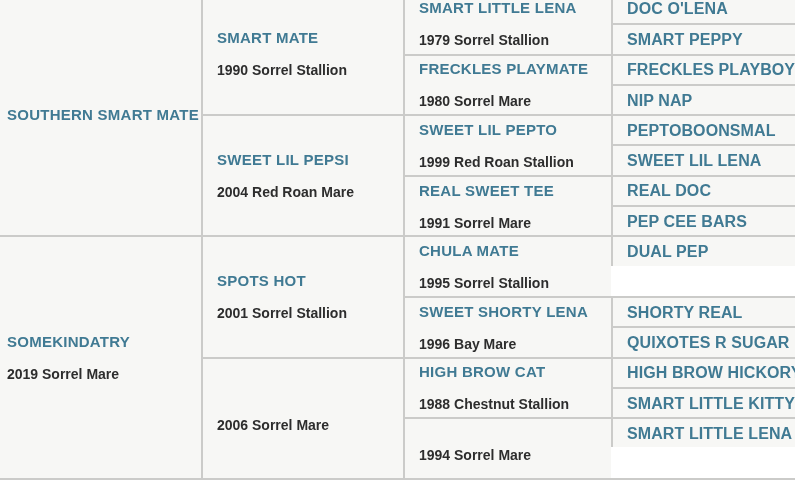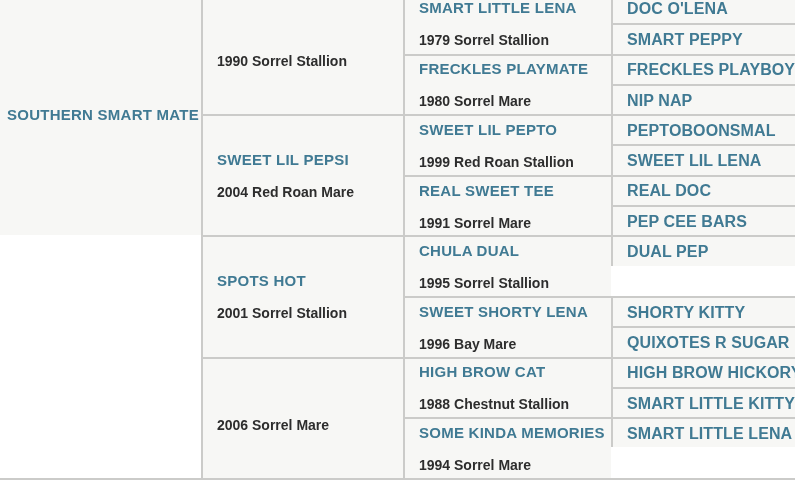--- a/index.html
+++ b/index.html
@@ -62,22 +62,27 @@
 </style>
 </head>
 <body>
 
 <div class="stage">
   <div class="grid">
 
     <div class="cell c1 nt" style="grid-column:1;grid-row:1/span 8">
       <div class="name">SOUTHERN SMART MATE</div>
     </div>
+    <div class="cell c1" style="grid-column:1;grid-row:9/span 8">
+      <div class="name">SOMEKINDATRY</div>
+      <div class="detail">2019 Sorrel Mare</div>
+    </div>
 
     <div class="cell c2 nt" style="grid-column:2;grid-row:1/span 4">
+      <div class="name">SMART MATE</div>
       <div class="detail">1990 Sorrel Stallion</div>
     </div>
     <div class="cell c2" style="grid-column:2;grid-row:5/span 4">
       <div class="name">SWEET LIL PEPSI</div>
       <div class="detail">2004 Red Roan Mare</div>
     </div>
     <div class="cell c2" style="grid-column:2;grid-row:9/span 4">
       <div class="name">SPOTS HOT</div>
       <div class="detail">2001 Sorrel Stallion</div>
     </div>
@@ -95,33 +100,32 @@
     </div>
     <div class="cell c3" style="grid-column:3;grid-row:5/span 2">
       <div class="name">SWEET LIL PEPTO</div>
       <div class="detail">1999 Red Roan Stallion</div>
     </div>
     <div class="cell c3" style="grid-column:3;grid-row:7/span 2">
       <div class="name">REAL SWEET TEE</div>
       <div class="detail">1991 Sorrel Mare</div>
     </div>
     <div class="cell c3" style="grid-column:3;grid-row:9/span 2">
-      <div class="name">CHULA DUAL</div>
+      <div class="name">CHULA MATE</div>
       <div class="detail">1995 Sorrel Stallion</div>
     </div>
     <div class="cell c3" style="grid-column:3;grid-row:11/span 2">
       <div class="name">SWEET SHORTY LENA</div>
       <div class="detail">1996 Bay Mare</div>
     </div>
     <div class="cell c3" style="grid-column:3;grid-row:13/span 2">
       <div class="name">HIGH BROW CAT</div>
       <div class="detail">1988 Chestnut Stallion</div>
     </div>
     <div class="cell c3" style="grid-column:3;grid-row:15/span 2">
-      <div class="name">SOME KINDA MEMORIES</div>
       <div class="detail">1994 Sorrel Mare</div>
     </div>
 
     <div class="cell c4 nt" style="grid-column:4;grid-row:1">
       <div class="name">DOC O'LENA</div>
     </div>
     <div class="cell c4" style="grid-column:4;grid-row:2">
       <div class="name">SMART PEPPY</div>
     </div>
     <div class="cell c4" style="grid-column:4;grid-row:3">
@@ -139,21 +143,21 @@
     <div class="cell c4" style="grid-column:4;grid-row:7">
       <div class="name">REAL DOC</div>
     </div>
     <div class="cell c4" style="grid-column:4;grid-row:9">
       <div class="name">DUAL PEP</div>
     </div>
     <div class="cell c4" style="grid-column:4;grid-row:8">
       <div class="name">PEP CEE BARS</div>
     </div>
     <div class="cell c4" style="grid-column:4;grid-row:11">
-      <div class="name">SHORTY KITTY</div>
+      <div class="name">SHORTY REAL</div>
     </div>
     <div class="cell c4" style="grid-column:4;grid-row:12">
       <div class="name">QUIXOTES R SUGAR</div>
     </div>
     <div class="cell c4" style="grid-column:4;grid-row:14">
       <div class="name">SMART LITTLE KITTY</div>
     </div>
     <div class="cell c4" style="grid-column:4;grid-row:13">
       <div class="name">HIGH BROW HICKORY</div>
     </div>

